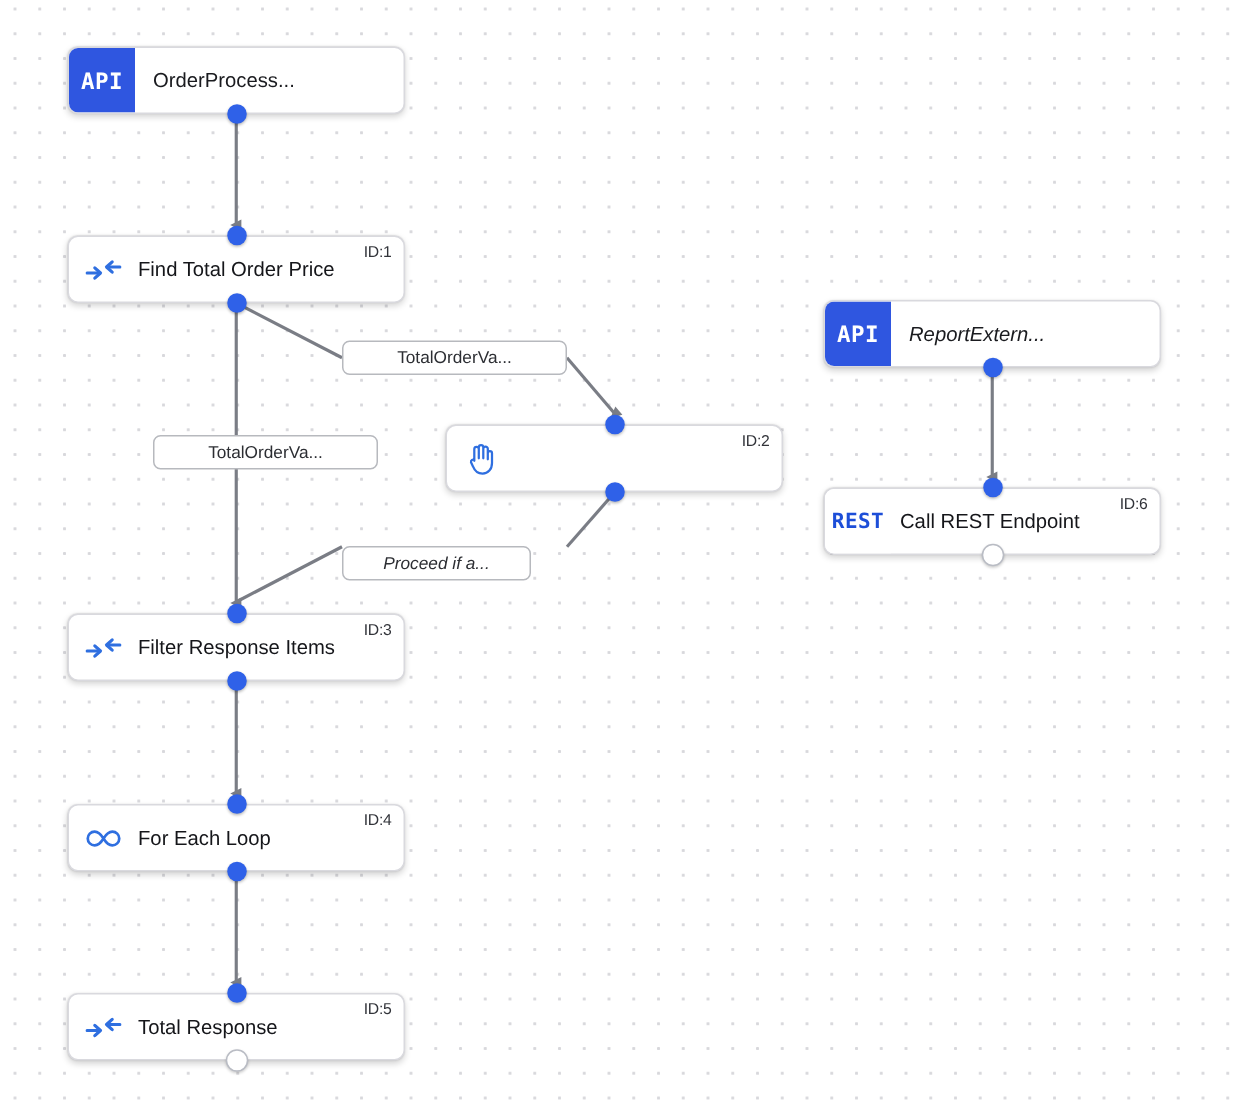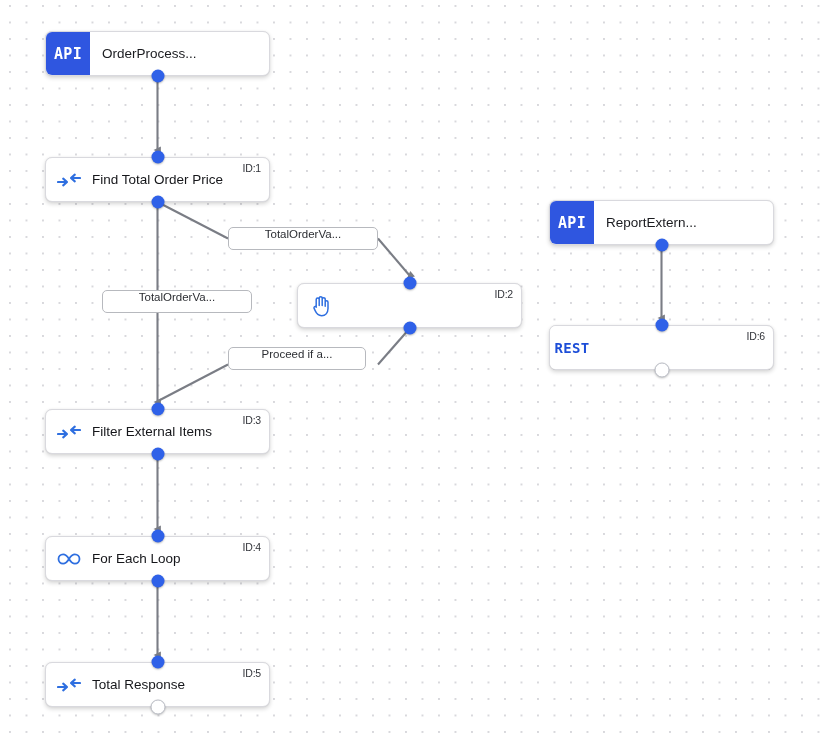--- a/index.html
+++ b/index.html
@@ -123,20 +123,21 @@
 
   
   .edge-label {
     position: absolute;
     box-sizing: border-box;
     background: #ffffff;
     border: 1px solid #b7b9be;
     border-radius: 5px;
     height: 23px;
     display: flex;
+    align-items: center;
     justify-content: center;
     font-size: 11.5px;
     color: #2c2e33;
     white-space: nowrap;
     padding: 0 10px;
     z-index: 5;
   }
 </style>
 </head>
 <body>
@@ -166,21 +167,21 @@
 
     <path d="M 661.5 245 L 661.5 318" stroke="#7a7d85" stroke-width="2.1" fill="none" marker-end="url(#arrow)"></path>
   </svg>
 
   <div class="edge-label" style="left:228px; top:227px; width:150px;">
     <span>TotalOrderVa...</span>
   </div>
   <div class="edge-label" style="left:102px; top:290px; width:150px;">
     <span>TotalOrderVa...</span>
   </div>
-  <div class="edge-label" style="left:228px; top:347px; width:138px;">
+  <div class="edge-label" style="left:228px; top:364px; width:126px;font-style:italic;">
     <span>Proceed if a...</span>
   </div>
 
   <div class="node start" style="left:45px; top:31px; width:225px; height:45px;">
     <div class="badge api">
       <span>API</span>
     </div>
     <div class="node-label plain" style="padding-left:12px;">OrderProcess...</div>
   </div>
   <div class="port filled" style="left:157.5px; top:76px;"></div>
@@ -218,21 +219,21 @@
 
   <div class="node" style="left:45px; top:409px; width:225px; height:45px;">
     <div class="glyph">
       <svg width="24" height="16" viewBox="0 0 24 16" aria-hidden="true">
         <path d="M1 10 L9 10" stroke="#2f6fe0" stroke-width="2.1" stroke-linecap="round" fill="none"></path>
         <path d="M6.2 6.6 L10 10 L6.2 13.4" stroke="#2f6fe0" stroke-width="2.1" stroke-linecap="round" stroke-linejoin="round" fill="none"></path>
         <path d="M23 6 L15 6" stroke="#2f6fe0" stroke-width="2.1" stroke-linecap="round" fill="none"></path>
         <path d="M17.8 2.6 L14 6 L17.8 9.4" stroke="#2f6fe0" stroke-width="2.1" stroke-linecap="round" stroke-linejoin="round" fill="none"></path>
       </svg>
     </div>
-    <div class="node-label">Filter External Items</div>
+    <div class="node-label">Filter Response Items</div>
     <div class="node-id">ID:3</div>
   </div>
   <div class="port filled" style="left:157.5px; top:409px;"></div>
   <div class="port filled" style="left:157.5px; top:454px;"></div>
 
   <div class="node" style="left:45px; top:536px; width:225px; height:45px;">
     <div class="glyph">
       <svg width="26" height="16" viewBox="0 0 26 16" aria-hidden="true">
         <path d="M13 8
                  c-1.9 -3.1 -3.6 -4.6 -5.9 -4.6
@@ -261,26 +262,27 @@
     <div class="node-label">Total Response</div>
     <div class="node-id">ID:5</div>
   </div>
   <div class="port filled" style="left:157.5px; top:662px;"></div>
   <div class="port hollow" style="left:157.5px; top:707px;"></div>
 
   <div class="node start" style="left:549px; top:200px; width:225px; height:45px;">
     <div class="badge api">
       <span>API</span>
     </div>
-    <div class="node-label plain" style="padding-left:12px;">ReportExtern...</div>
+    <div class="node-label plain" style="padding-left:12px;font-style:italic;">ReportExtern...</div>
   </div>
   <div class="port filled" style="left:661.5px; top:245px;"></div>
 
   <div class="node" style="left:549px; top:325px; width:225px; height:45px;">
     <div class="badge rest">
       <span>REST</span>
     </div>
+    <div class="node-label" style="padding-left:6px;">Call REST Endpoint</div>
     <div class="node-id">ID:6</div>
   </div>
   <div class="port filled" style="left:661.5px; top:325px;"></div>
   <div class="port hollow" style="left:661.5px; top:370px;"></div>
 
 </div>
 
 </body></html>

